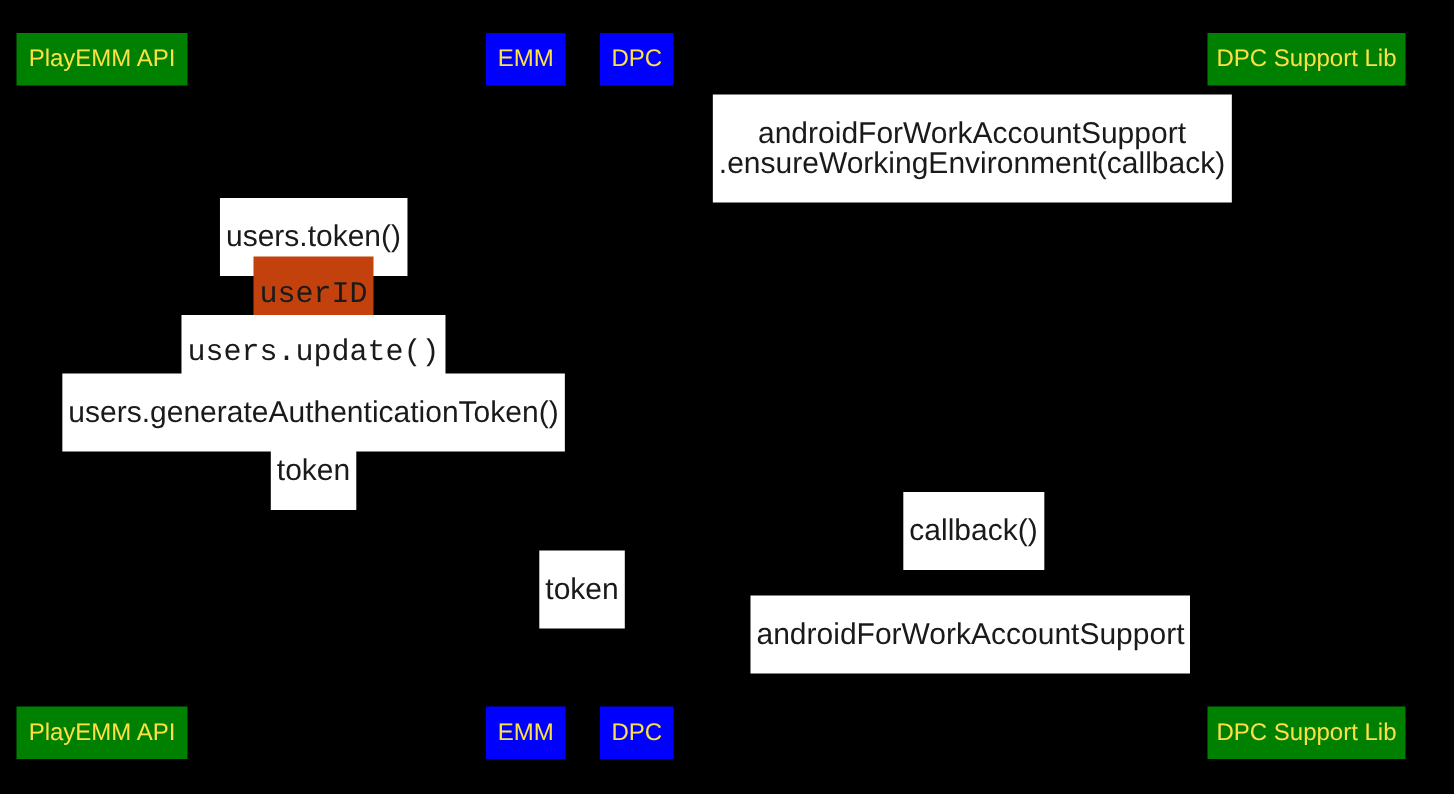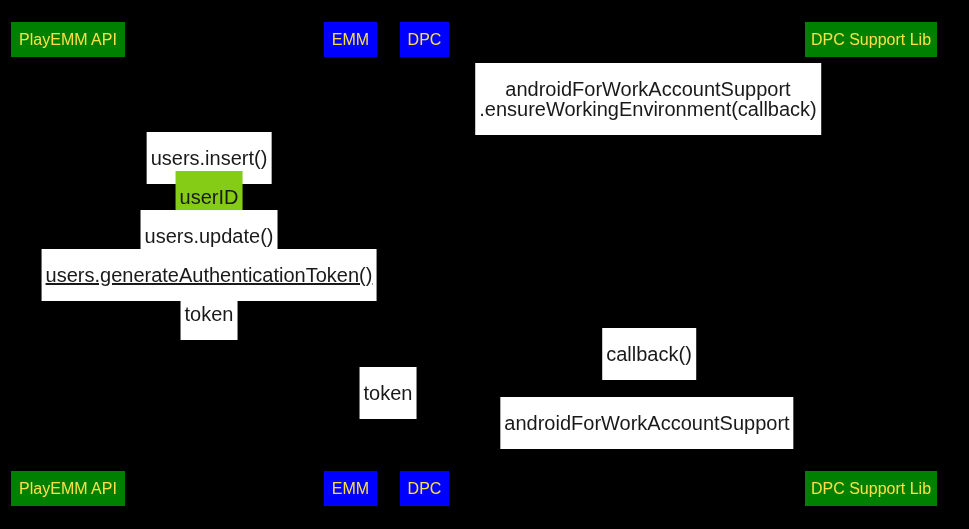--- a/index.html
+++ b/index.html
@@ -54,29 +54,29 @@
       <div class="actor" style="left: 805px; top: 22px; width: 132px; height: 35px; background: rgb(0, 128, 0);">
         <span>DPC Support Lib</span>
       </div>
     </div>
   <div>
       <div class="msg" style="left: 648px; top: 63px; background: rgb(255, 255, 255); color: rgb(26, 26, 26);">
         <div>androidForWorkAccountSupport</div>
         <div>.ensureWorkingEnvironment(callback)</div>
       </div>
       <div class="msg" style="left: 209px; top: 132px; background: rgb(255, 255, 255); color: rgb(26, 26, 26);">
-        <div>users.insert()</div>
+        <div>users.token()</div>
       </div>
-      <div class="msg" style="left: 209px; top: 171px; background: #84cc16; color: rgb(26, 26, 26);">
+      <div class="msg" style="left: 209px; top: 171px; background: #c2410c; color: rgb(26, 26, 26); font-family: Liberation Mono, monospace;">
         <div>userID</div>
       </div>
-      <div class="msg" style="left: 209px; top: 210px; background: rgb(255, 255, 255); color: rgb(26, 26, 26);">
+      <div class="msg" style="left: 209px; top: 210px; background: rgb(255, 255, 255); color: rgb(26, 26, 26); font-family: Liberation Mono, monospace;">
         <div>users.update()</div>
       </div>
-      <div class="msg" style="left: 209px; top: 249px; background: rgb(255, 255, 255); color: rgb(26, 26, 26); text-decoration: underline;">
+      <div class="msg" style="left: 209px; top: 249px; background: rgb(255, 255, 255); color: rgb(26, 26, 26);">
         <div>users.generateAuthenticationToken()</div>
       </div>
       <div class="msg" style="left: 209px; top: 288px; background: rgb(255, 255, 255); color: rgb(26, 26, 26);">
         <div>token</div>
       </div>
       <div class="msg" style="left: 649px; top: 328px; background: rgb(255, 255, 255); color: rgb(26, 26, 26); text-align: right;">
         <div>callback()</div>
       </div>
       <div class="msg" style="left: 388px; top: 367px; background: rgb(255, 255, 255); color: rgb(26, 26, 26);">
         <div>token</div>

